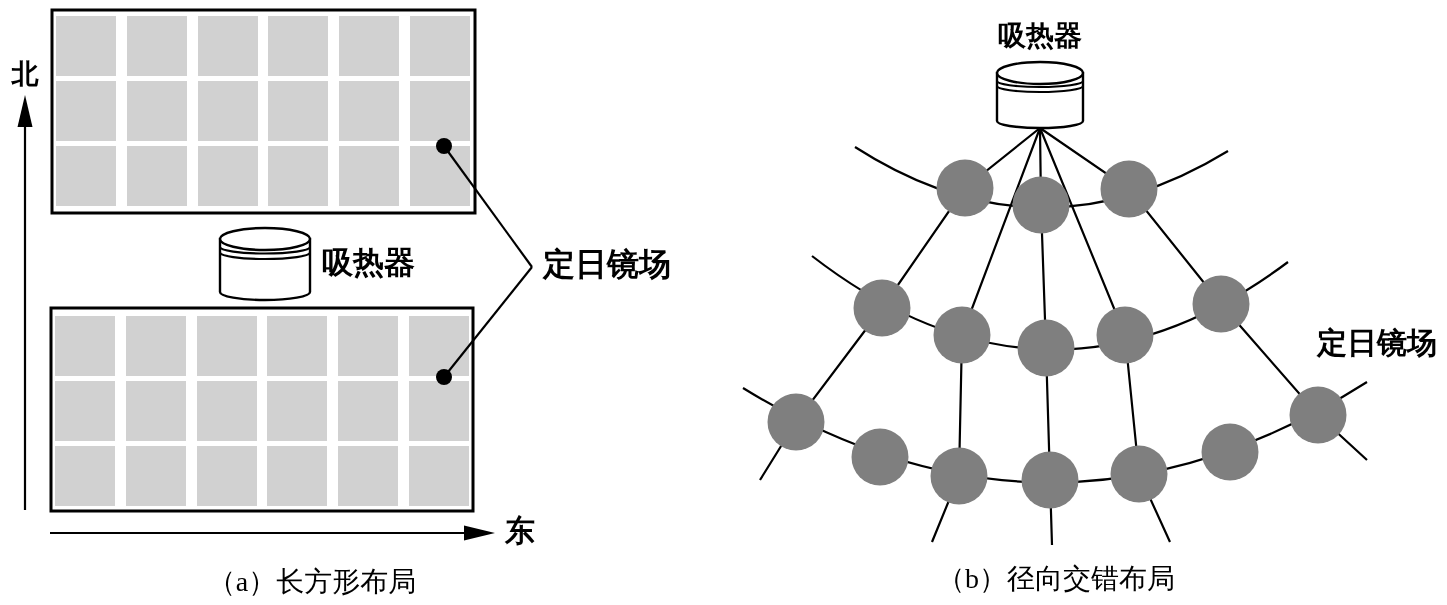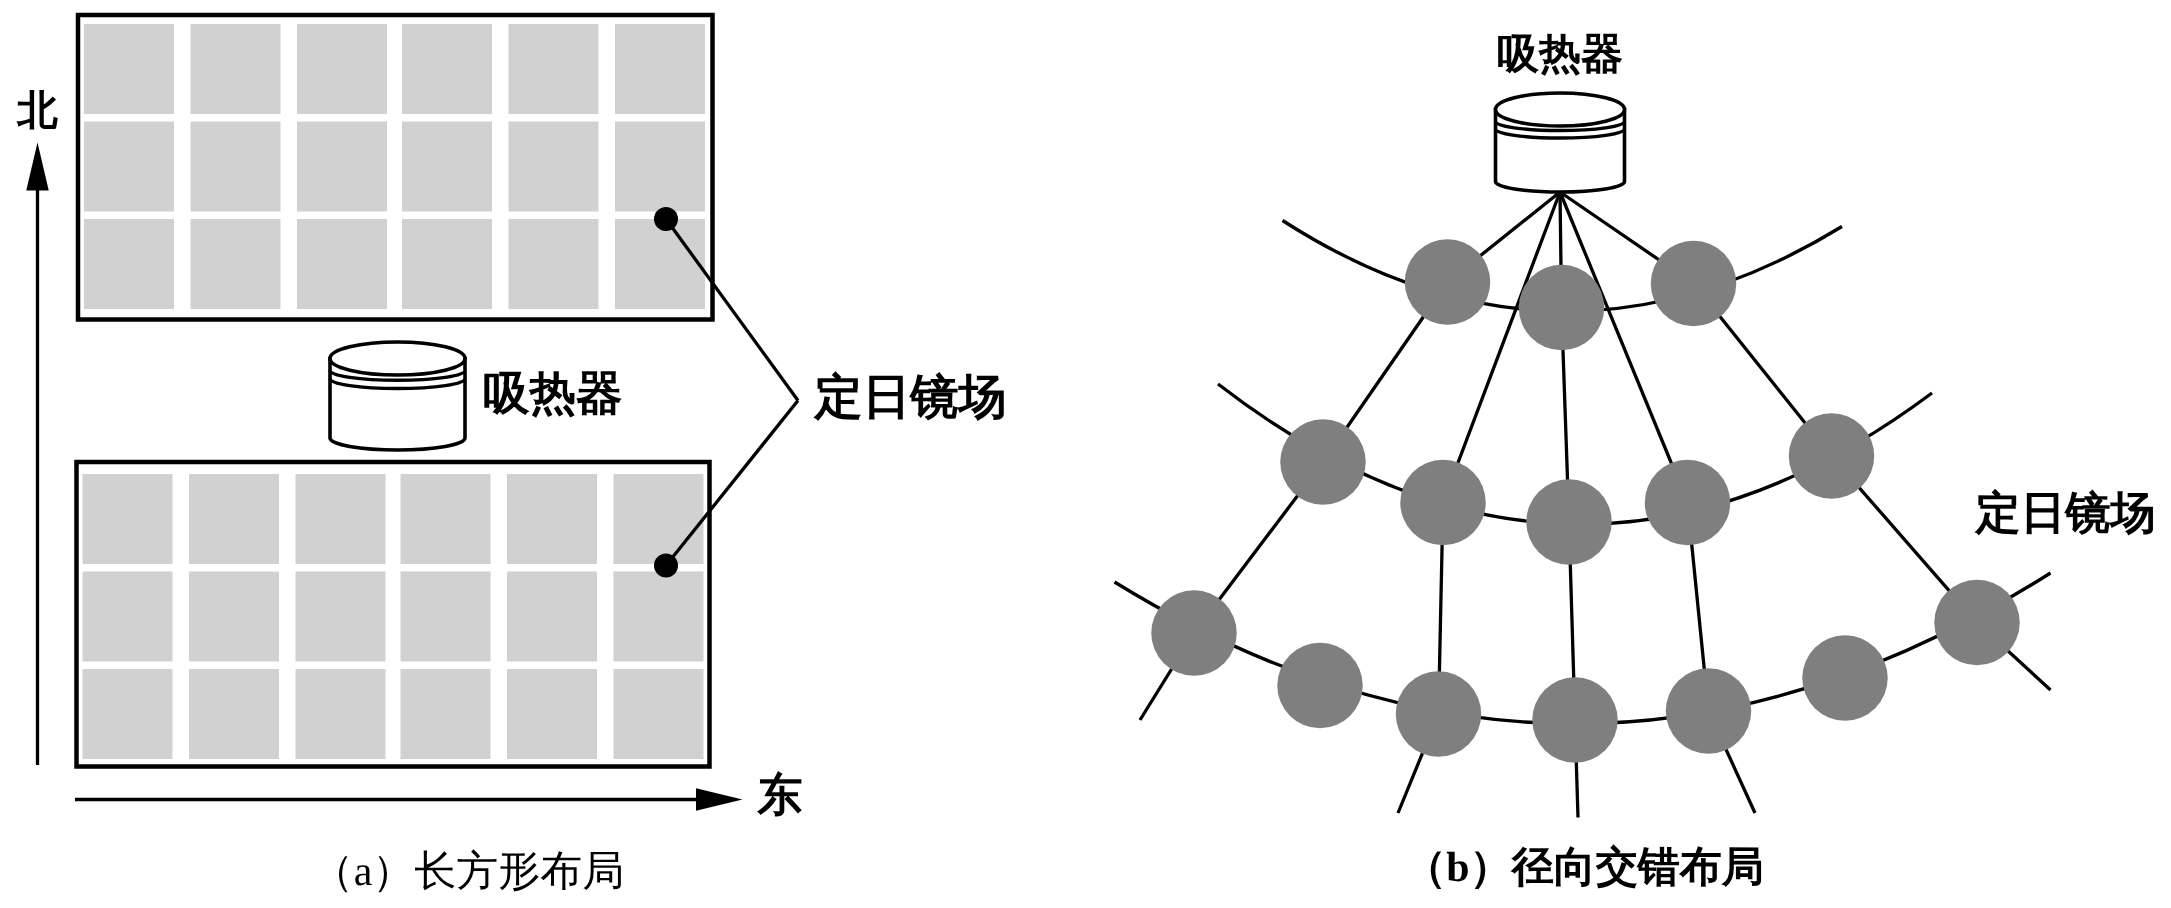--- a/index.html
+++ b/index.html
@@ -141,15 +141,15 @@
 <div class="lbl lbl-left" style="left:322px;top:262px;font-size:31px;">吸热器</div>
 
 <div class="lbl lbl-left" style="left:543px;top:264px;font-size:32px;">定日镜场</div>
 
 <div class="lbl" style="left:1040px;top:36px;font-size:28px;">吸热器</div>
 
 <div class="lbl lbl-left" style="left:1317px;top:343px;font-size:30px;">定日镜场</div>
 
 <div class="lbl cap" style="left:312px;top:582px;font-size:28px;font-weight:400;">（a）长方形布局</div>
 
-<div class="lbl cap" style="left:1056px;top:579px;font-size:28px;font-weight:700;">（b）径向交错布局</div>
+<div class="lbl cap" style="left:1056px;top:579px;font-size:28px;font-weight:400;">（b）径向交错布局</div>
 
 </div>
 
 </body></html>

